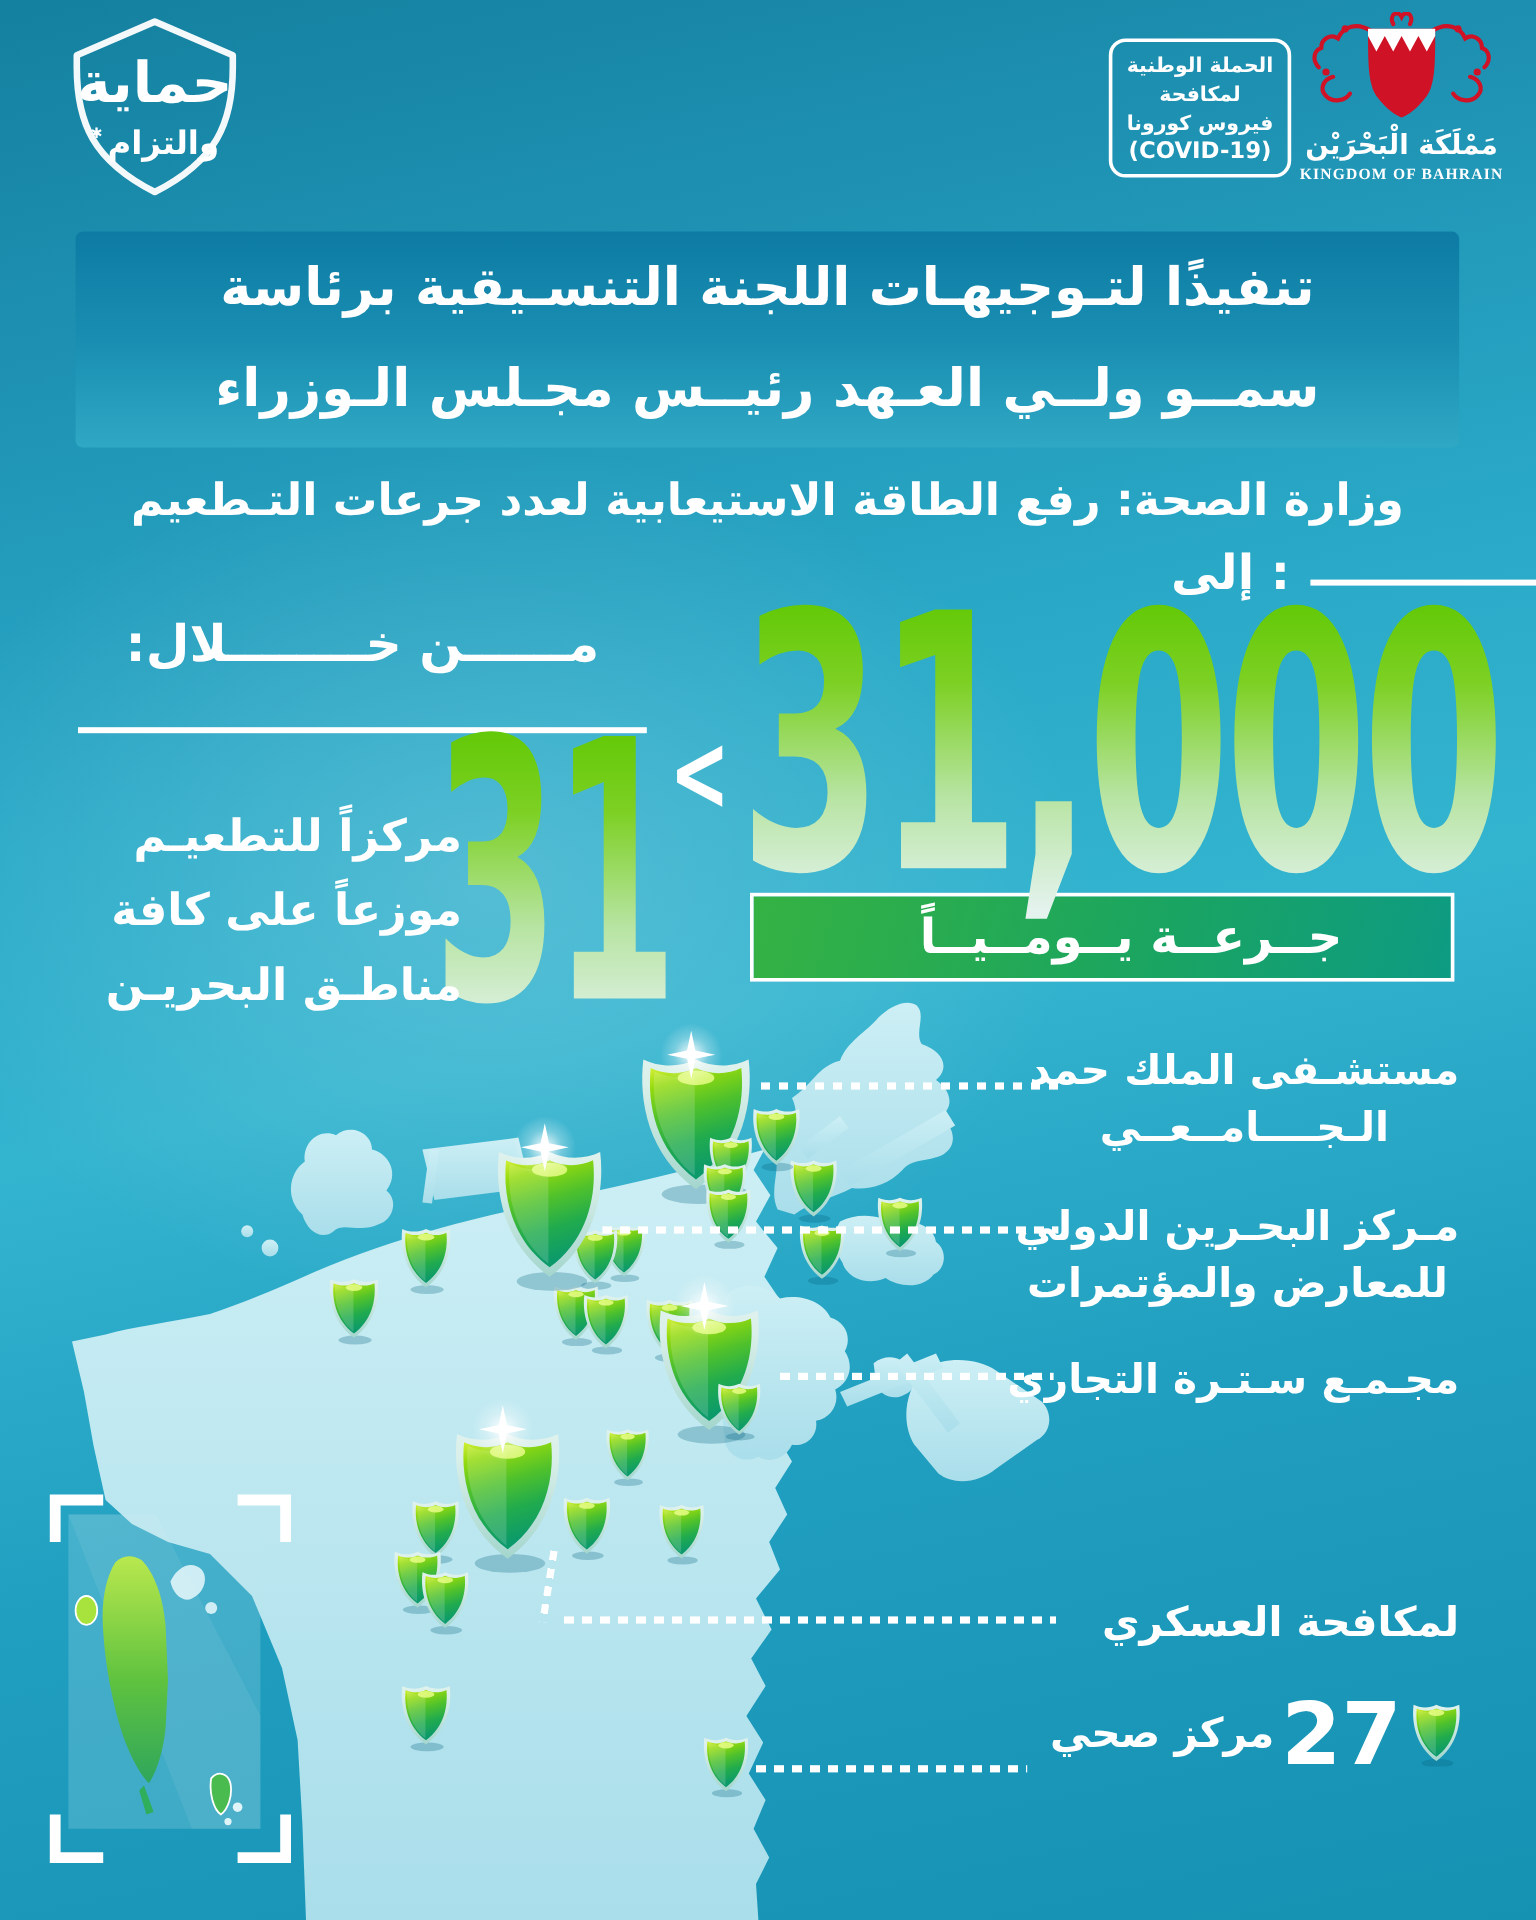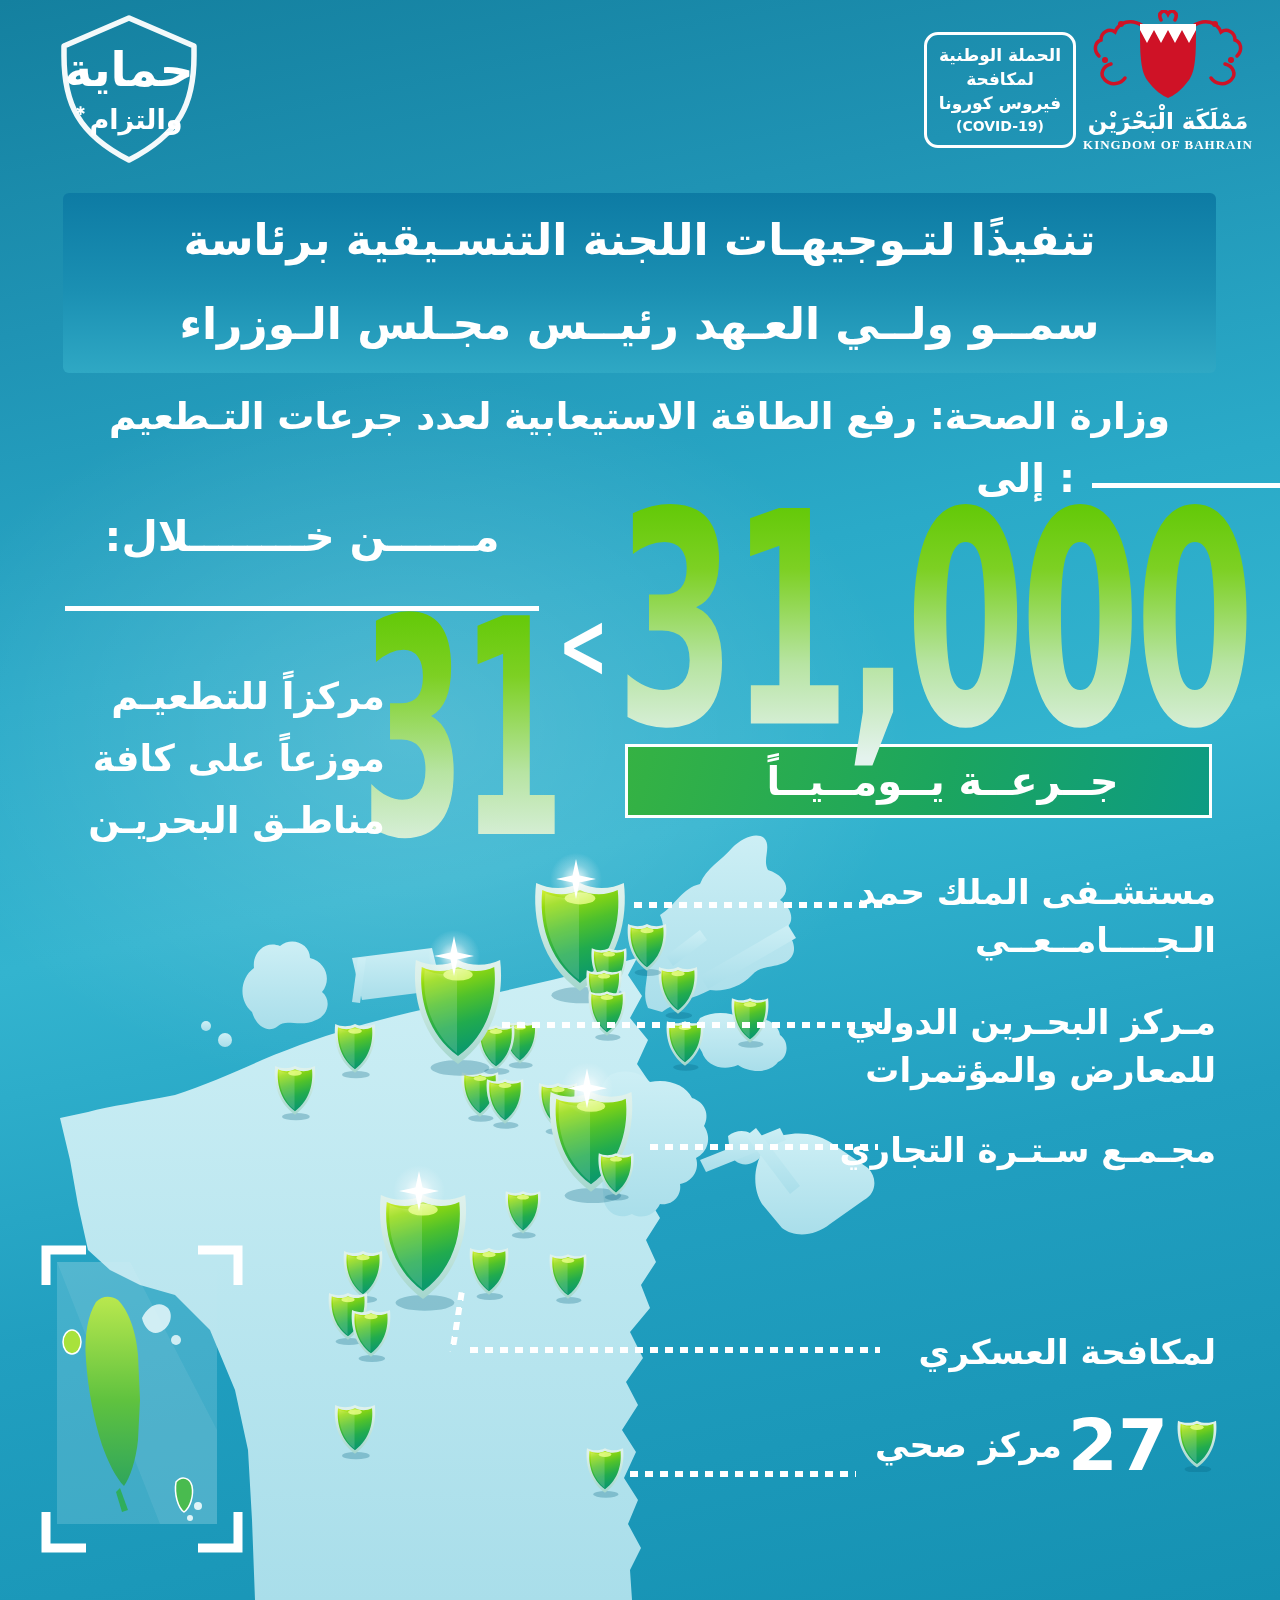--- a/index.html
+++ b/index.html
@@ -10,21 +10,21 @@
       linear-gradient(168deg,#14809f 0%,#1f93b4 18%,#2aaac8 38%,#33b4cf 52%,#219fc0 72%,#1591b2 100%);}
   .abs{position:absolute;}
   
   .logo{left:34px;top:8px;width:190px;height:168px;}
   .logo-title{left:34px;top:42px;width:190px;text-align:center;font-size:47px;font-weight:800;color:#fff;}
   .logo-sub{left:34px;top:104px;width:190px;text-align:center;font-size:27px;font-weight:800;color:#fff;}
   .logo-sub .star{font-size:12px;vertical-align:top;margin-right:4px;}
   .badge{left:924px;top:32px;width:152px;height:116px;border:3px solid #fff;border-radius:14px;box-sizing:border-box;
     display:flex;flex-direction:column;justify-content:center;text-align:center;color:#fff;font-weight:bold;}
   .badge .b-line{font-size:17px;line-height:24px;direction:rtl;}
-  .badge .b-latin{font-size:14px;line-height:22px;text-align:center;}
+  .badge .b-latin{font-size:19px;line-height:22px;text-align:center;}
   .emblem{left:1082px;top:10px;width:172px;text-align:center;color:#fff;}
   .em-ar{font-size:23px;font-weight:bold;line-height:30px;}
   .em-en{font-size:13px;font-weight:bold;font-family:"Liberation Serif","DejaVu Serif",serif;letter-spacing:1px;line-height:17px;}
   
   .title-box{left:63px;top:193px;width:1153px;height:180px;border-radius:6px;
     background:linear-gradient(180deg,#0d7ba4 0%,#1b90b3 55%,#2fa8c4 100%);}
   .title-line{direction:rtl;text-align:center;color:#fff;font-weight:800;font-size:44px;line-height:84px;}
   .title-line:first-child{padding-top:5px;}
   .subtitle{left:63px;top:395px;width:1153px;direction:rtl;text-align:center;color:#fff;font-weight:800;font-size:37px;}
   .to-label{left:960px;top:455px;width:115px;text-align:right;direction:ltr;color:#fff;font-weight:800;font-size:40px;}
@@ -39,21 +39,21 @@
     background:linear-gradient(105deg,#35b243 0%,#1ba55f 55%,#0d9b83 100%);
     display:flex;align-items:center;justify-content:center;padding-left:48px;}
   .bar span{direction:rtl;color:#fff;font-weight:800;font-size:40px;}
   .chev{left:558px;top:600px;font-size:60px;line-height:60px;font-weight:800;color:#fff;transform:scaleY(1.5);transform-origin:top;}
   .through{left:63px;top:512px;width:478px;direction:rtl;text-align:center;color:#fff;font-weight:800;font-size:42px;}
   .through-rule{left:65px;top:606px;width:474px;height:5px;background:#fff;}
   .centers-num{left:360px;top:730px;width:200px;height:150px;text-align:right;}
   .centers-num span{display:inline-block;font-size:150px;line-height:150px;transform:scaleY(2.0);transform-origin:bottom;}
   .centers-desc{left:58px;top:666px;width:327px;direction:rtl;text-align:right;color:#fff;font-weight:800;font-size:37px;line-height:62px;}
   
-  .loc{right:64px;direction:rtl;text-align:right;color:#fff;font-weight:800;font-size:34px;line-height:48px;}
+  .loc{right:64px;direction:rtl;text-align:center;color:#fff;font-weight:800;font-size:34px;line-height:48px;}
   .loc1{top:868px;} .loc2{top:998px;} .loc3{top:1126px;} .loc4{top:1328px;}
   .loc5{right:60px;top:1406px;display:flex;align-items:center;gap:6px;}
   .loc5 .txt{font-size:34px;color:#fff;font-weight:800;}
   .loc5 .num{font-size:72px;line-height:78px;color:#fff;font-weight:800;}
   .dots{height:6px;background:repeating-linear-gradient(90deg,#fff 0 8px,transparent 8px 15px);}
   .d1{left:634px;top:902px;width:248px;}
   .d2{left:502px;top:1022px;width:380px;}
   .d3{left:650px;top:1144px;width:228px;}
   .d4{left:470px;top:1347px;width:410px;}
   .d5{left:630px;top:1471px;width:226px;}

